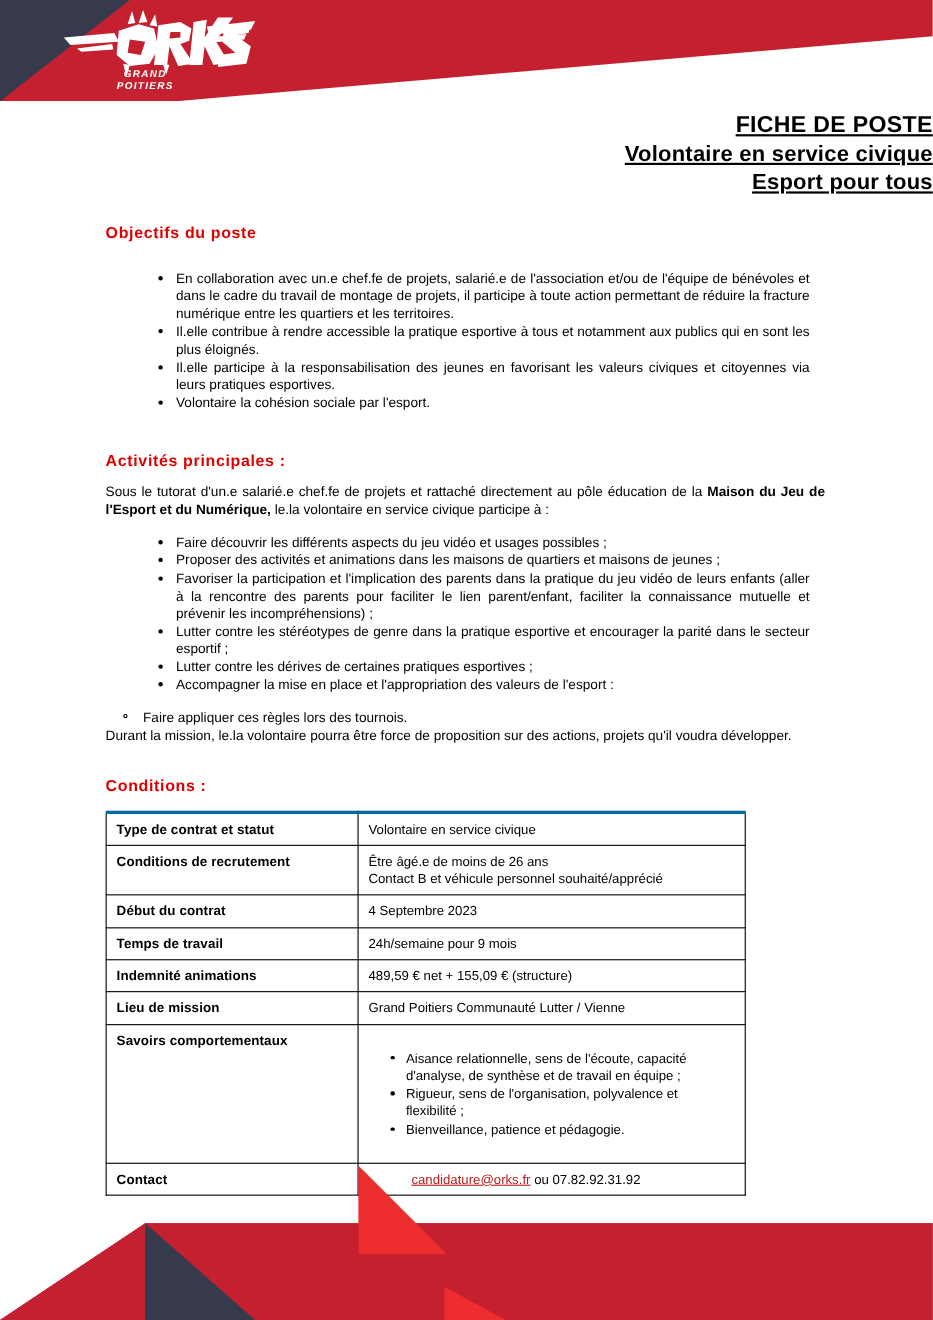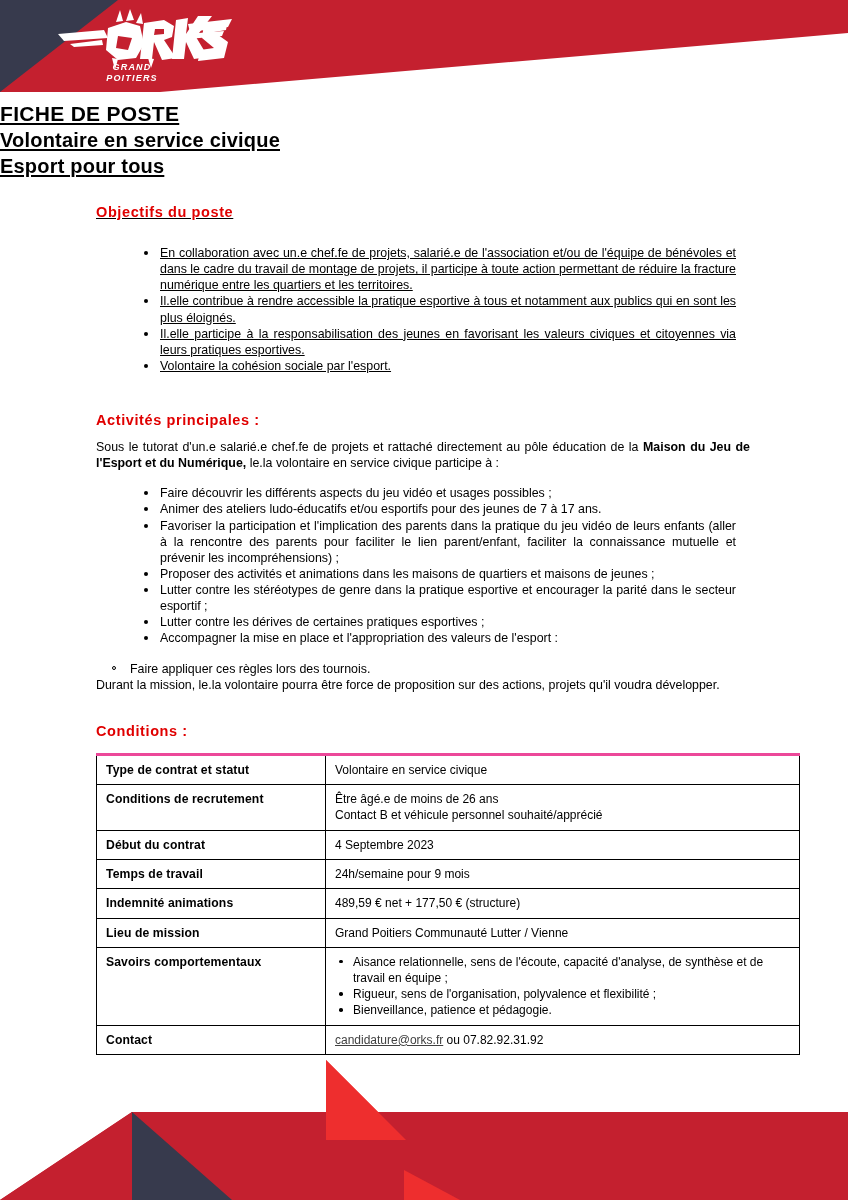--- a/index.html
+++ b/index.html
@@ -33,21 +33,21 @@
     height: 80px;
   }
   .logo-wrap svg { display: block; }
 
   
   .titles {
     position: absolute;
     top: 100px;
     left: 0;
     width: 848px;
-    text-align: left;
+    text-align: right;
   }
   .title-line {
     font-weight: bold;
     color: #000;
     text-decoration: underline;
     text-underline-offset: 2px;
     line-height: 1.30;
     white-space: nowrap;
   }
   .title-1 { font-size: 21px; letter-spacing: .3px; }
@@ -62,21 +62,21 @@
     top: 196px;
   }
   h2.section-head {
     color: #e00000;
     font-size: 14.5px;
     font-weight: bold;
     letter-spacing: .6px;
     margin: 0;
     padding: 0;
   }
-  .sec-objectifs { margin-top: 8px; text-decoration: underline; }
+  .sec-objectifs { margin-top: 8px; }
   .sec-activites { margin-top: 38px; }
   .sec-conditions { margin-top: 30px; }
 
   ul.bullets {
     list-style: none;
     margin: 14px;
     padding: 0;
   }
   ul.bullets > li {
     position: relative;
@@ -127,64 +127,65 @@
     margin: 0;
   }
   .para b { font-weight: bold; }
 
   .gap-s { height: 11px; }
 
   
   .table-wrap { margin-top: 14px; }
   table.conditions {
     border-collapse: collapse;
-    width: 704px;
+    width: 582px;
     table-layout: fixed;
-    border-top: 3px solid #ec4899;
+    border-top: 3px solid #0369a1;
     border-radius: 24px;
   }
   table.conditions td {
     border: 1.2px solid #000;
     padding: 6px 9px;
     vertical-align: top;
     font-size: 12px;
     line-height: 1.34;
   }
   table.conditions td.label {
     width: 210px;
     font-weight: bold;
     font-size: 12.2px;
     letter-spacing: .1px;
   }
   table.conditions tr:first-child td { border-top: 1.2px solid #000; }
   .cell-line { display: block; }
   ul.cell-bullets {
     list-style: none;
-    margin: 0;
+    margin: 16px;
     padding: 0;
   }
   ul.cell-bullets > li {
     position: relative;
     padding-left: 18px;
     font-size: 12px;
     line-height: 1.35;
   }
   ul.cell-bullets > li::before {
     content: "";
     position: absolute;
     left: 4px;
     top: 6px;
     width: 3.5px;
     height: 3.5px;
     background: #000;
     border-radius: 50%;
   }
   a.maillink {
-    color: #404040;
+    color: #b91c1c;
     text-decoration: underline;
+    margin-left: 39px;
   }
 
   
   .footer {
     position: absolute;
     left: 0;
     bottom: 0;
     width: 848px;
     height: 140px;
   }
@@ -248,23 +249,22 @@
       <li>Volontaire la cohésion sociale par l'esport.</li>
     </ul>
   </section>
 
   <section class="sec-activites">
     <h2 class="section-head">Activités principales :</h2>
     <div class="gap-s"></div>
     <p class="para"><span>Sous le tutorat d'un.e salarié.e chef.fe de projets et rattaché directement au pôle éducation de la </span><b>Maison du Jeu de l'Esport et du Numérique,</b><span> le.la volontaire en service civique participe à :</span></p>
     <ul class="bullets">
       <li>Faire découvrir les différents aspects du jeu vidéo et usages possibles ;</li>
-      <li>Animer des ateliers ludo-éducatifs et/ou esportifs pour des jeunes de 7 à 17 ans.</li>
+      <li>Proposer des activités et animations dans les maisons de quartiers et maisons de jeunes ;</li>
       <li>Favoriser la participation et l'implication des parents dans la pratique du jeu vidéo de leurs enfants (aller à la rencontre des parents pour faciliter le lien parent/enfant, faciliter la connaissance mutuelle et prévenir les incompréhensions) ;</li>
-      <li>Proposer des activités et animations dans les maisons de quartiers et maisons de jeunes ;</li>
       <li>Lutter contre les stéréotypes de genre dans la pratique esportive et encourager la parité dans le secteur esportif ;</li>
       <li>Lutter contre les dérives de certaines pratiques esportives ;</li>
       <li>Accompagner la mise en place et l'appropriation des valeurs de l'esport :</li>
     </ul>
     <ul class="sub-bullets">
       <li>Faire appliquer ces règles lors des tournois.</li>
     </ul>
     <p class="para">Durant la mission, le.la volontaire pourra être force de proposition sur des actions, projets qu'il voudra développer.</p>
   </section>
 
@@ -295,21 +295,21 @@
           </tr>
           <tr>
             <td class="label">Temps de travail</td>
             <td>
               <span class="cell-line">24h/semaine pour 9 mois</span>
             </td>
           </tr>
           <tr>
             <td class="label">Indemnité animations</td>
             <td>
-              <span class="cell-line">489,59 € net + 177,50 € (structure)</span>
+              <span class="cell-line">489,59 € net + 155,09 € (structure)</span>
             </td>
           </tr>
           <tr>
             <td class="label">Lieu de mission</td>
             <td>
               <span class="cell-line">Grand Poitiers Communauté Lutter / Vienne</span>
             </td>
           </tr>
           <tr>
             <td class="label">Savoirs comportementaux</td>

